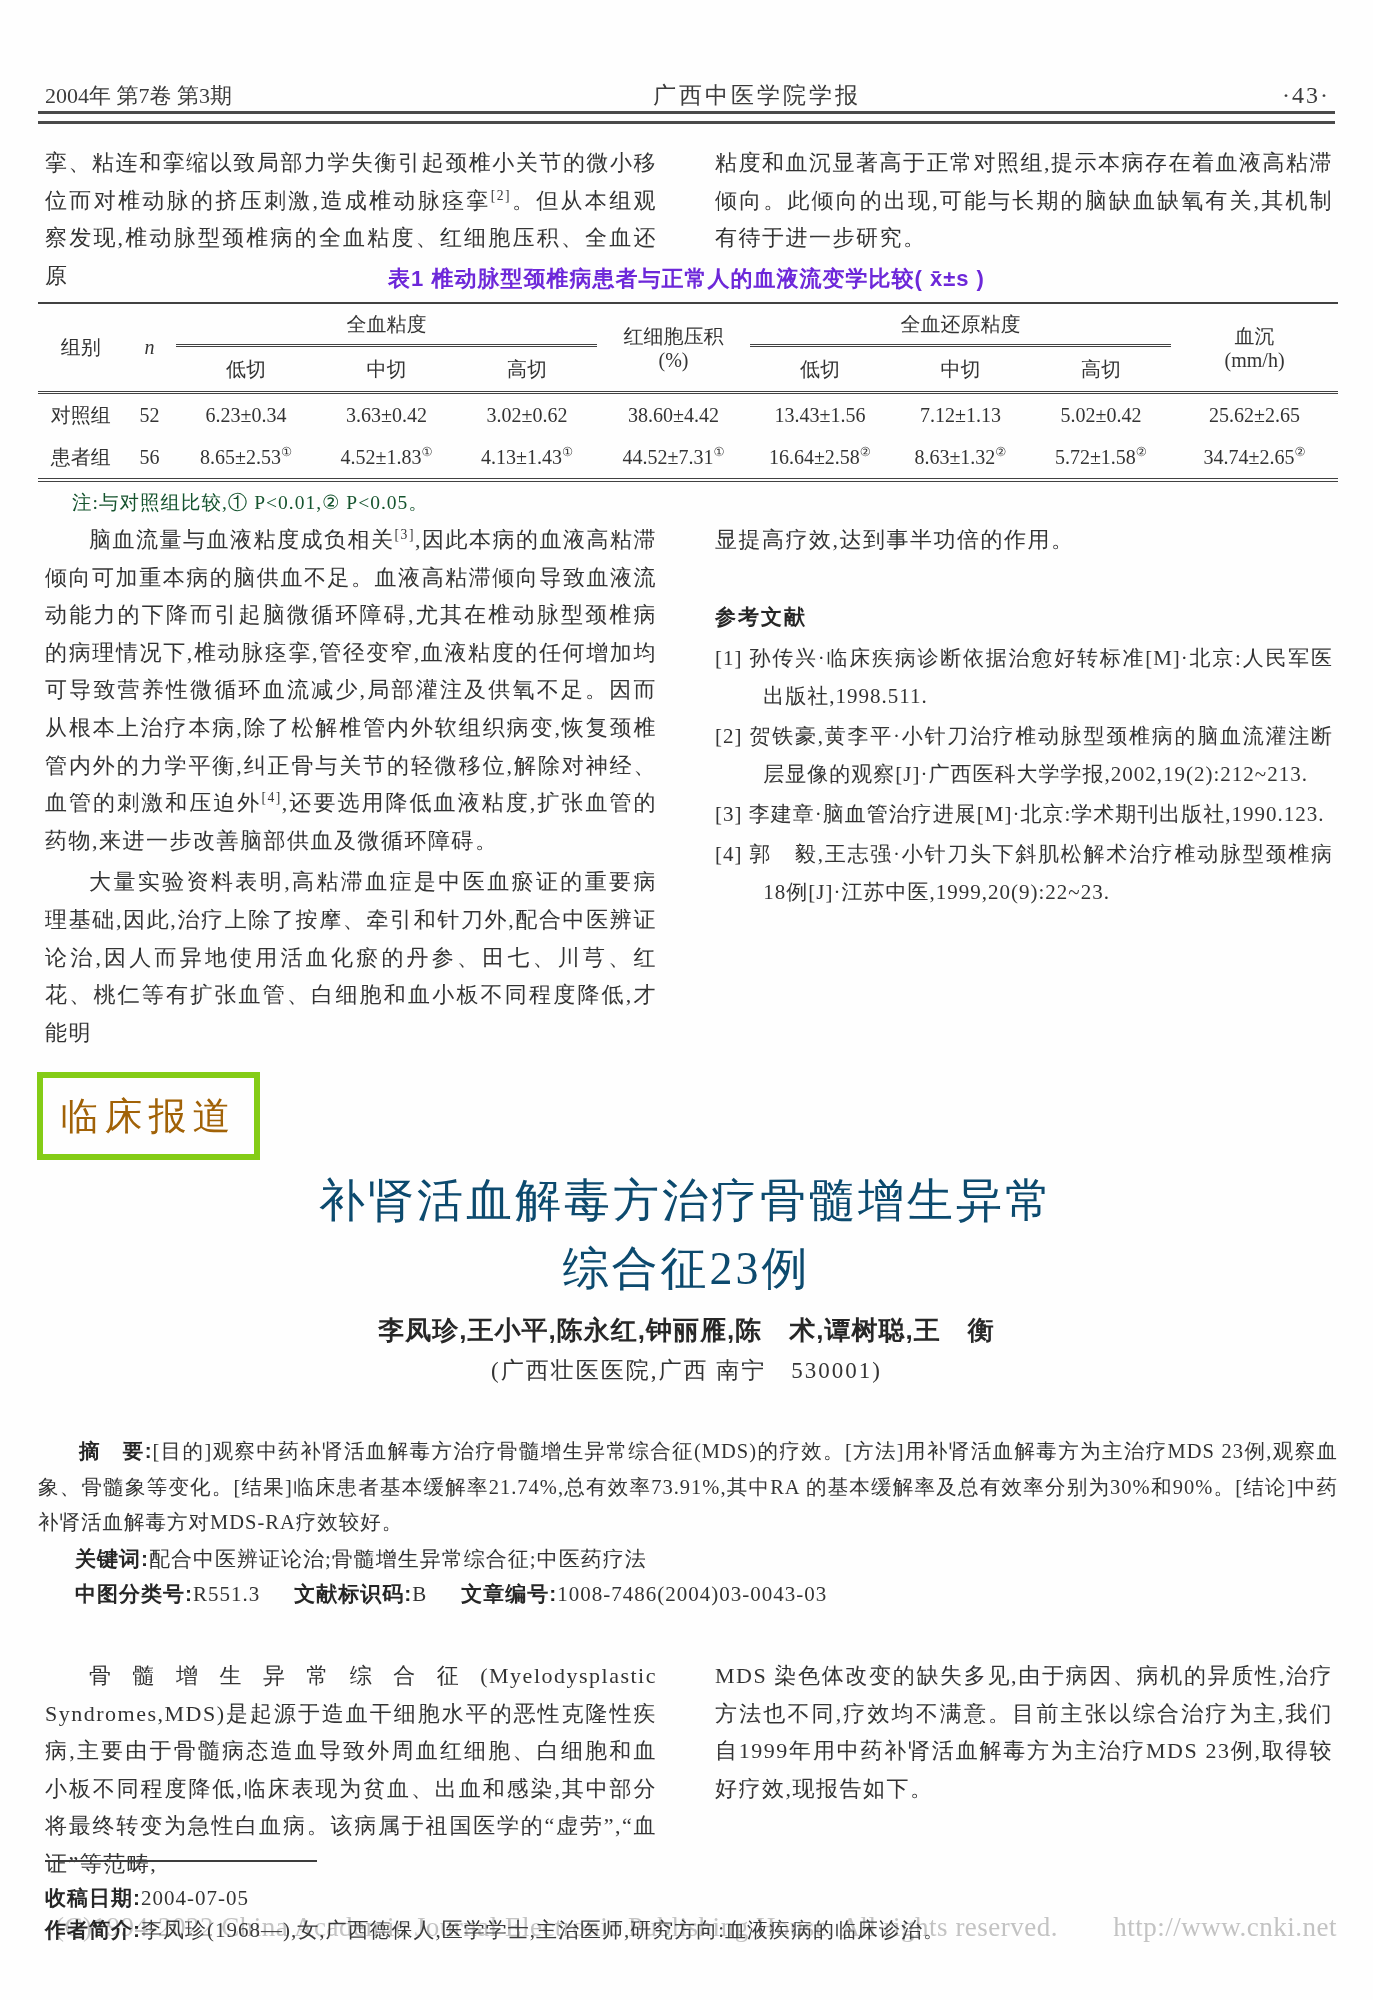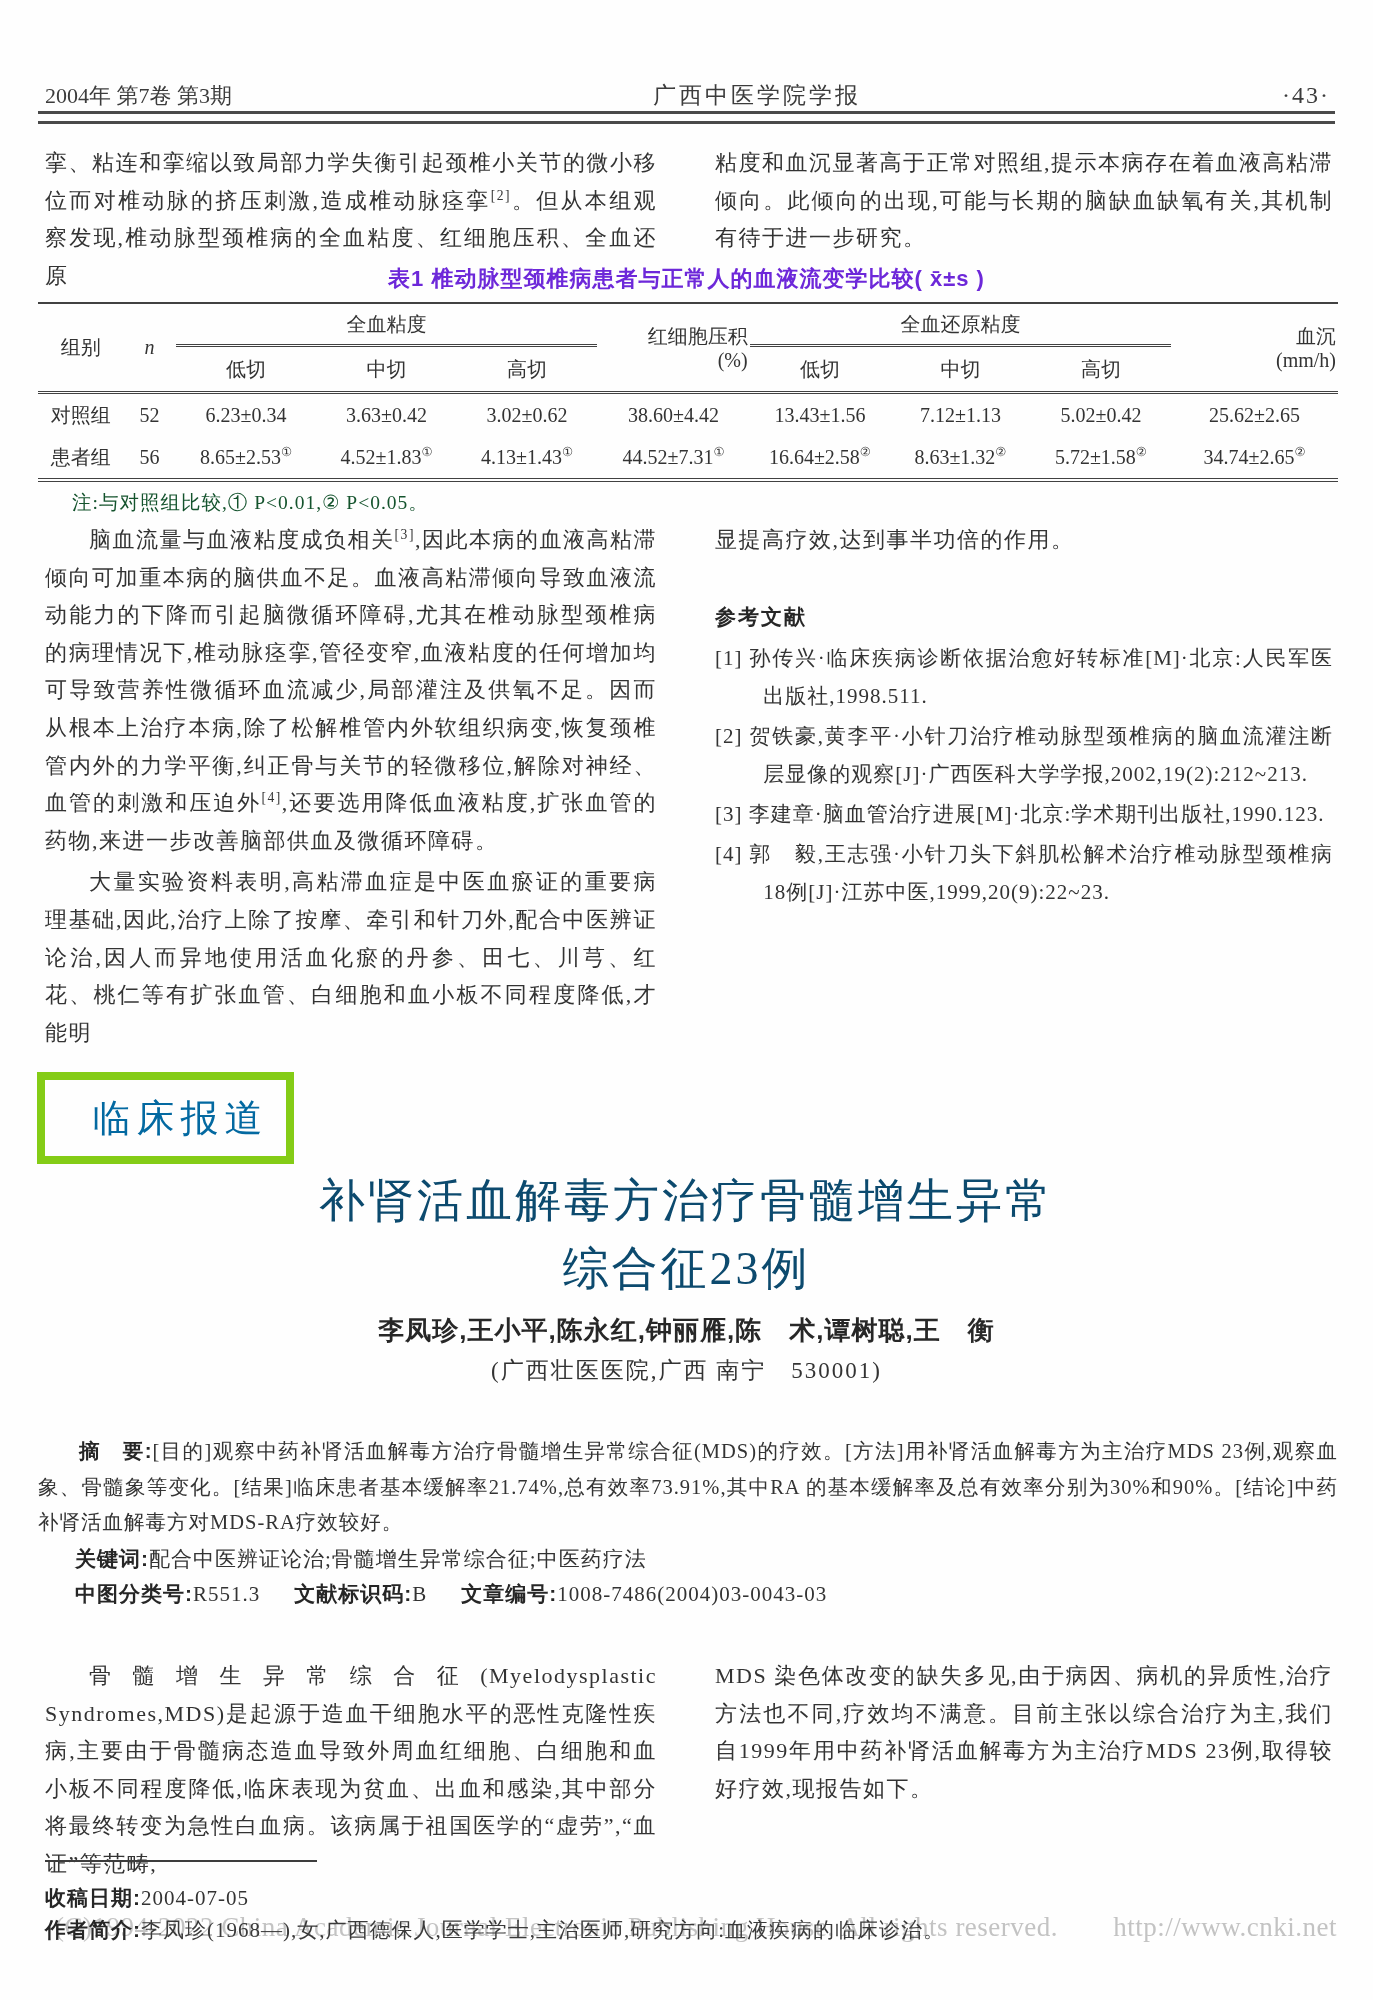--- a/index.html
+++ b/index.html
@@ -23,33 +23,33 @@
   .tblwrap{top:302px;left:38px;width:1300px;}
   table.tbl{width:100%;border-collapse:collapse;border-top:2px solid #414141;border-bottom:4px double #414141;
             font-size:20px;color:#333;}
   .tbl th,.tbl td{font-weight:normal;text-align:center;padding:0 2px;}
   .tbl thead tr.r1 th{height:40px;}
   .tbl thead tr.r2 th{height:44px;border-bottom:3px double #414141;}
   .tbl th.grp{border-bottom:3px double #414141;}
   .tbl th.hb{border-bottom:3px double #414141;}
   .tbl tbody td{height:42px;}
   .tbl .it{font-style:italic;}
-  .tbl .two{line-height:24px;text-align:right;}
+  .tbl .two{line-height:24px;}
   sup{font-size:0.62em;vertical-align:super;line-height:0;}
   .note{top:489px;left:72px;font-size:19.5px;color:#14532d;letter-spacing:1px;}
   
   .a1L{top:521px;}
   .a1R{top:521px;}
   .refhead{margin-top:44px;font-size:21px;font-weight:bold;color:#262626;letter-spacing:2px;}
   .reflist{margin-top:8px;}
   .ref{padding-left:2.3em;text-indent:-2.3em;font-size:21px;line-height:38px;letter-spacing:1px;
        text-align:justify;margin-bottom:2px;color:#333;}
   
-  .badge{top:1072px;left:37px;width:211px;height:76px;border:8px solid #84cc16;
-         display:flex;align-items:center;justify-content:center;font-size:38px;letter-spacing:6px;color:#0369a1;padding-left:30px;}
+  .badge{top:1072px;left:37px;width:211px;height:76px;border:6px solid #84cc16;
+         display:flex;align-items:center;justify-content:center;font-size:38px;letter-spacing:6px;color:#a16207;}
   .a2title{top:1167px;left:0;width:1373px;text-align:center;font-size:46px;line-height:68px;
            color:#0c4a6e;letter-spacing:3px;}
   .authors{top:1313px;left:0;width:1373px;text-align:center;font-size:26px;font-weight:bold;color:#272727;letter-spacing:1px;}
   .affil{top:1355px;left:0;width:1373px;text-align:center;font-size:23px;color:#333;letter-spacing:2px;}
   .abstract{top:1433px;left:38px;width:1300px;font-size:20.5px;line-height:35.5px;letter-spacing:1px;
             text-align:justify;text-indent:2em;color:#333;}
   .blab{font-weight:bold;font-family:"Liberation Sans","DejaVu Sans",sans-serif;color:#262626;}
   .kwline{top:1545px;left:75px;width:1260px;font-size:21px;letter-spacing:1px;color:#333;}
   .clcline{top:1580px;left:75px;width:1260px;font-size:21px;letter-spacing:1px;color:#333;}
   .clcline .gap{display:inline-block;width:34px;}

